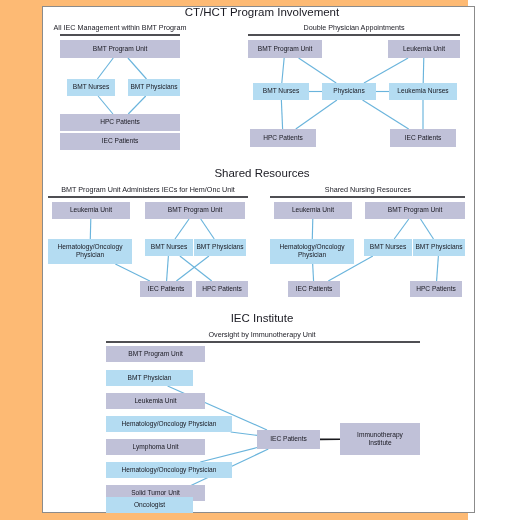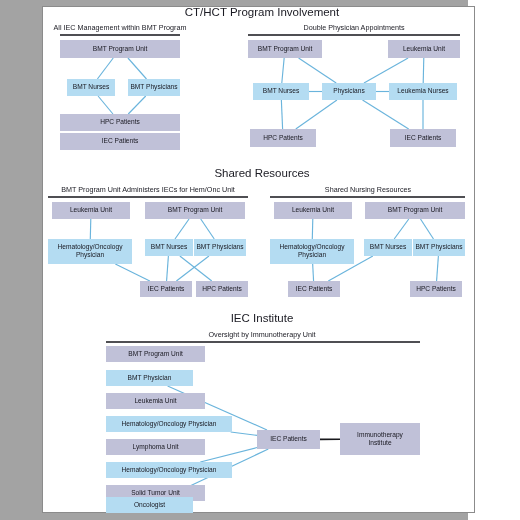--- a/index.html
+++ b/index.html
@@ -1,18 +1,18 @@
 <!DOCTYPE html>
 <html><head>
 <meta charset="utf-8">
 <style>
   html,body{margin:0;padding:0;background:#ffffff;}
   body{width:520px;height:520px;overflow:hidden;
        font-family:"Liberation Sans","DejaVu Sans",sans-serif;}
-  #stage{position:relative;width:468px;height:520px;background:#a3a3a3;}
+  #stage{position:relative;width:468px;height:520px;background:#fdba74;}
   #frame{position:absolute;left:42px;top:6px;width:433px;height:507px;
          border:1px solid #8b8b8b;background:#ffffff;box-sizing:border-box;}
   svg{position:absolute;left:0;top:0;width:520px;height:520px;
       font-family:"Liberation Sans","DejaVu Sans",sans-serif;}
   text{fill:#20202a;}
   .sect-title{font-size:11.5px;text-anchor:middle;fill:#1a1a22;}
   .sub-title{font-size:7.2px;text-anchor:middle;fill:#1a1a22;}
   .boxlabel{font-size:6.6px;text-anchor:middle;fill:#181820;
             dominant-baseline:middle;}
   .rule{stroke:#14141a;stroke-width:1.6;}

